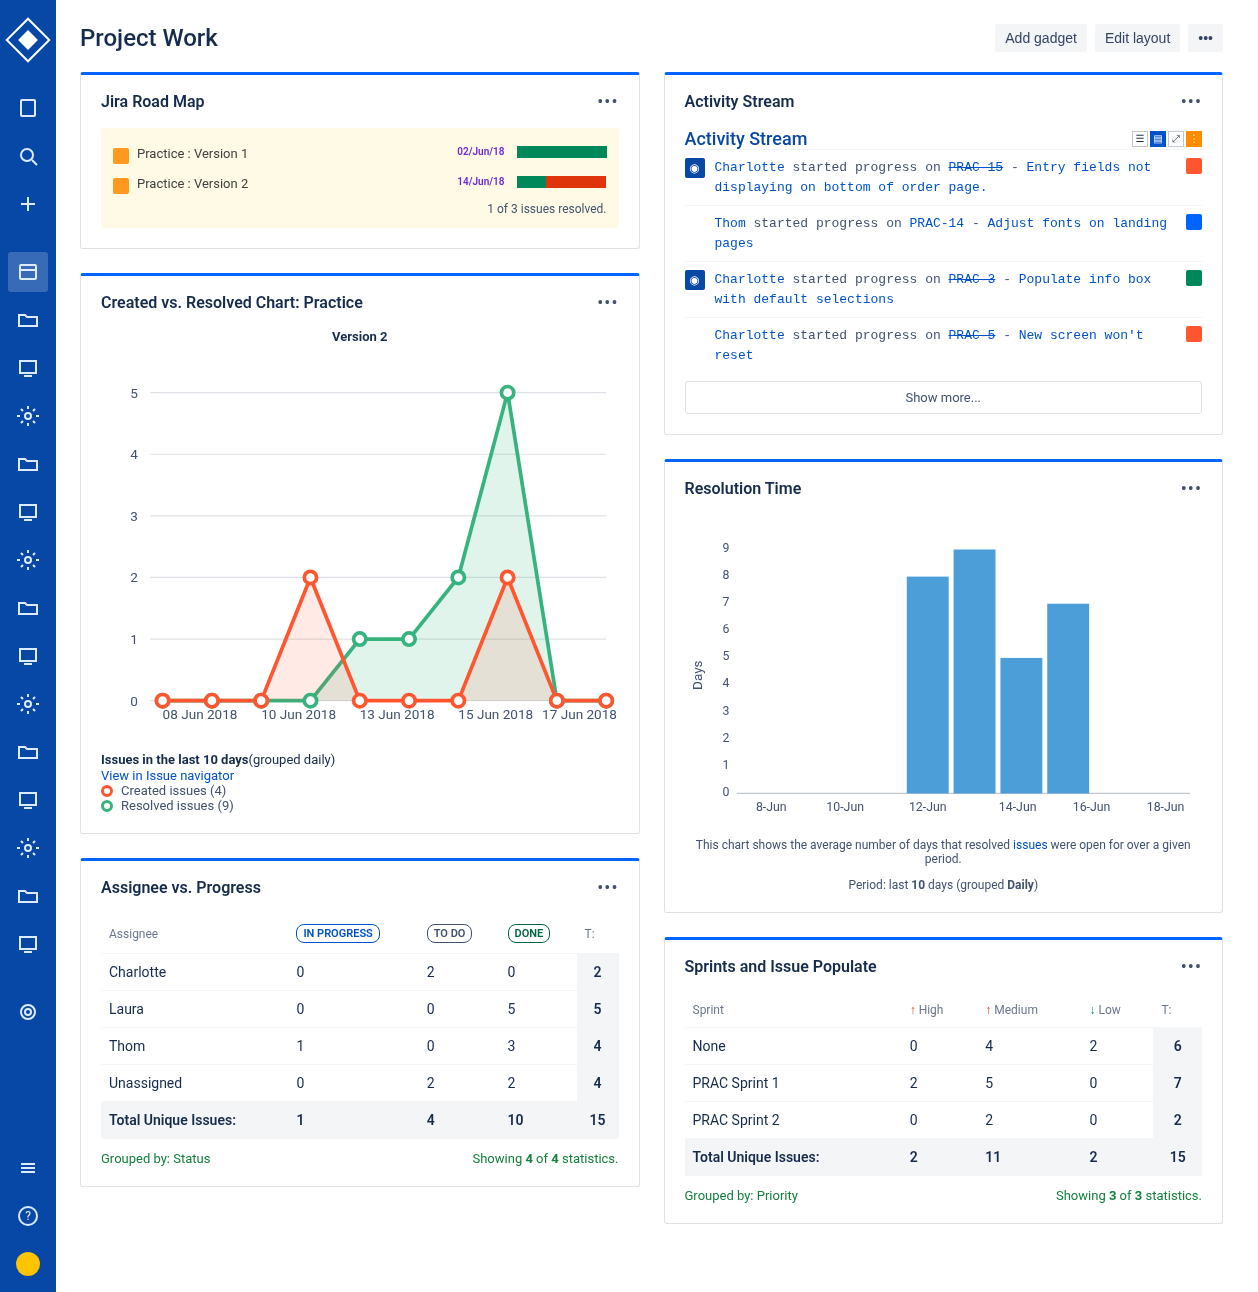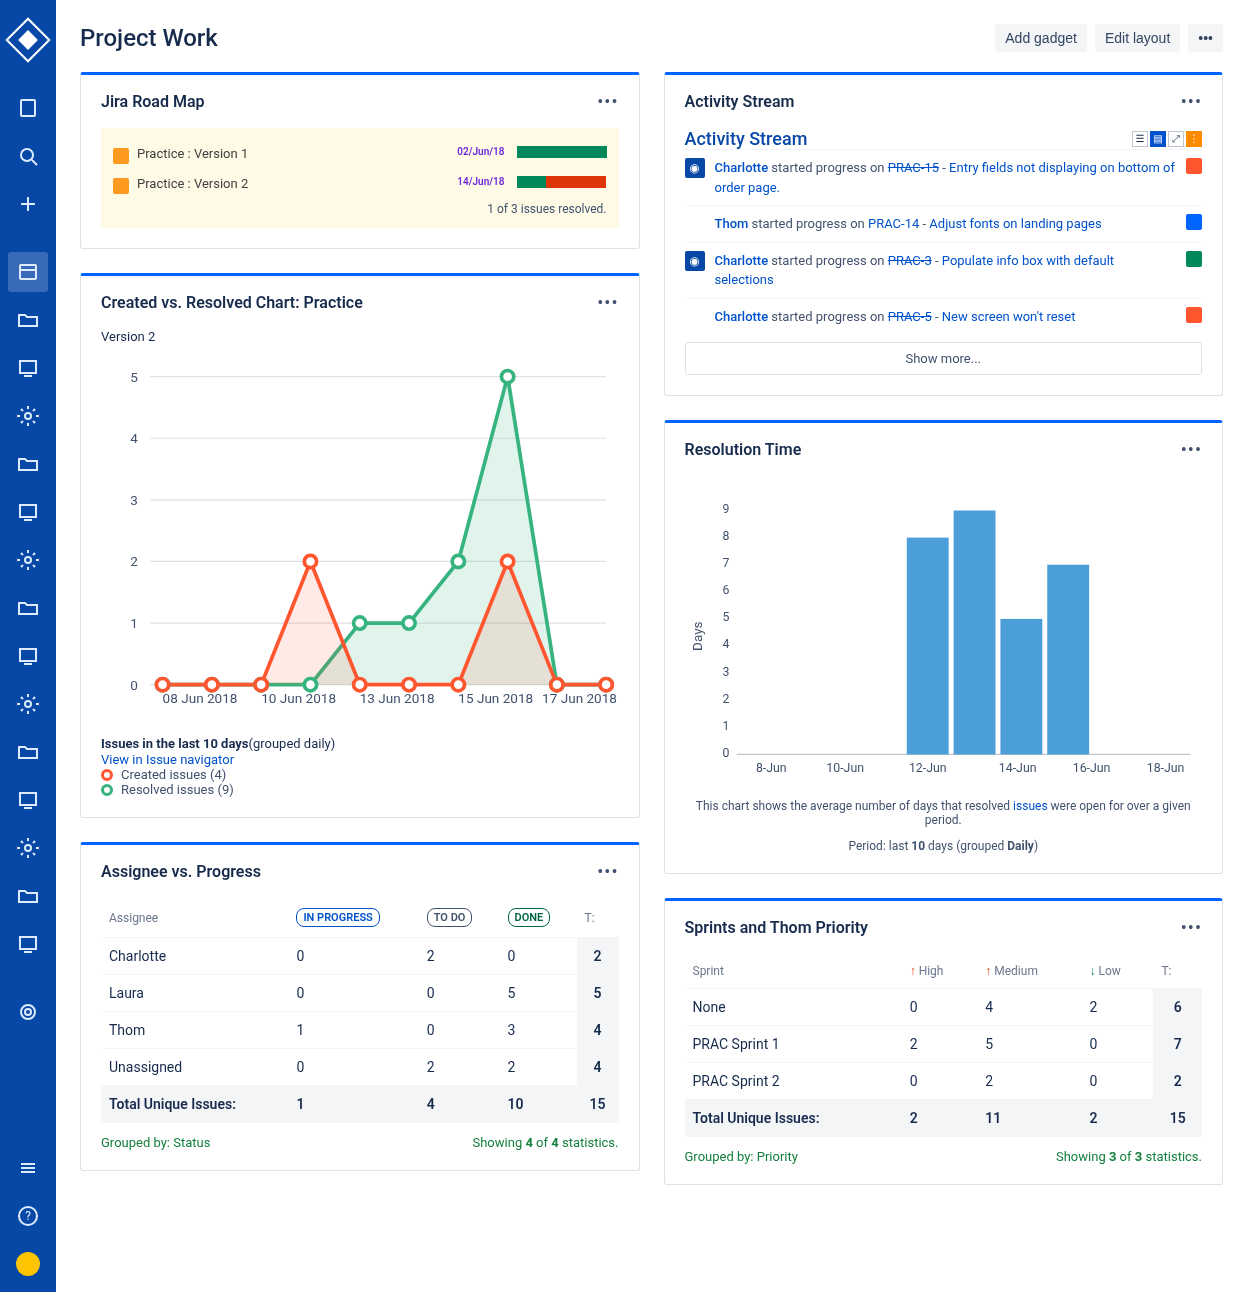--- a/index.html
+++ b/index.html
@@ -25,41 +25,41 @@
 .card-body { padding: 0 20px 20px 20px; }
 .roadmap-body { background: #fffae6; padding: 12px; border-radius: 3px; margin: 0 20px 20px 20px; }
 .roadmap-row { display: flex; align-items: flex-start; gap: 8px; padding: 6px 0; }
 .roadmap-row .pkg-icon { width: 16px; height: 16px; background: #ff991f; border-radius: 2px; flex-shrink: 0; margin-top: 2px; }
 .roadmap-row .rm-link { color: #404040; font-size: 13px; flex: 1; }
 .roadmap-row .rm-date { color: #6d28d9; font-size: 10px; font-weight: 600; }
 .roadmap-bar { width: 90px; height: 12px; margin-left: 4px; display: flex; }
 .rm-bar-green { background: #00875a; }
 .rm-bar-red { background: #de350b; }
 .rm-sub { text-align: right; font-size: 12px; color: #42526e; padding-right: 0; margin-top: 2px; }
-.chart-title { font-size: 13px; font-weight: 400; color: #172b4d; margin-bottom: 8px; }
+.chart-title { text-align: center; font-size: 13px; font-weight: 700; color: #172b4d; margin-bottom: 24px; }
 .legend-row { display: flex; align-items: center; gap: 8px; font-size: 13px; color: #42526e; }
 .legend-marker { width: 12px; height: 12px; border-radius: 50%; border: 3px solid; background: #fff; display: inline-block; }
 table.data-tbl { width: 100%; border-collapse: collapse; font-size: 14px; }
 table.data-tbl th, table.data-tbl td { text-align: left; padding: 10px 8px; border-bottom: 1px solid #f4f5f7; color: #172b4d; }
 table.data-tbl th { color: #6b778c; font-weight: 400; font-size: 12px; }
 table.data-tbl tr.total-row { background: #f4f5f7; }
 table.data-tbl tr.total-row td { font-weight: 600; }
 table.data-tbl td.total-col { background: #f4f5f7; font-weight: 600; text-align:center; }
 .badge { display: inline-block; padding: 2px 6px; border: 1px solid; border-radius: 8px; font-size: 11px; font-weight: 600; }
 .badge-progress { color: #0052cc; border-color: #0052cc; }
 .badge-todo { color: #42526e; border-color: #42526e; }
 .badge-done { color: #006644; border-color: #006644; }
 .footer-row { display: flex; justify-content: space-between; margin-top: 12px; font-size: 13px; color: #15803d; text-align: right; }
 .activity-subheader { display:flex; justify-content:space-between; align-items:center; padding:0 20px; }
 .activity-subtitle { font-size: 18px; color: #0747a6; font-weight: 500; }
 .activity-icons { display:flex; gap:2px; }
 .activity-icons .ai { width:16px; height:16px; border:1px solid #c1c7d0; font-size:10px; display:flex; align-items:center; justify-content:center; }
 .activity-item { display: flex; gap: 10px; padding: 8px 0; border-top: 1px solid #f4f5f7; align-items: flex-start; }
 .activity-avatar { width: 20px; height: 20px; background: #0747a6; border-radius: 2px; flex-shrink: 0; display:flex; align-items:center; justify-content:center; color:#fff; font-size:12px; }
-.activity-text { flex: 1; font-size: 13px; color: #42526e; line-height: 1.5; }
+.activity-text { flex: 1; font-size: 13px; color: #42526e; line-height: 1.5; font-family: Liberation Mono, monospace; }
 .activity-text .name { color: #0052cc; font-weight: 500; }
 .activity-text .issue-link { color: #0052cc; text-decoration: line-through; }
 .activity-text .issue-link.nosstrike { text-decoration: none; }
 .activity-text .desc { color: #0052cc; }
 .activity-status { width: 16px; height: 16px; border-radius: 2px; flex-shrink: 0; }
 .show-more { border: 1px solid #dfe1e6; text-align: center; padding: 8px; border-radius: 3px; color: #42526e; cursor: pointer; font-size: 13px; margin-top: 8px; }
 .res-caption { text-align: center; font-size: 12px; color: #42526e; margin-top: 12px; }
 .res-caption a { color: #0052cc; }
 .arrow-up-red { color: #de350b; }
 .arrow-down-green { color: #00875a; }
@@ -458,21 +458,21 @@
             <span>This chart shows the average number of days that resolved </span><a>issues</a><span> were open for over a given period.</span>
           </div>
           <div class="res-caption">
             <span>Period: last </span><b>10</b><span> days (grouped </span><b>Daily</b><span>)</span>
           </div>
         </div>
       </div>
 
       <div class="card">
         <div class="card-header">
-          <div class="card-title">Sprints and Thom Priority</div>
+          <div class="card-title">Sprints and Issue Populate</div>
           <div class="card-menu">•••</div>
         </div>
         <div class="card-body">
           <table class="data-tbl">
             <thead>
                 <tr>
               <th>Sprint</th>
               <th class="num"><span class="arrow-up-red">↑</span> <span>High</span></th>
               <th class="num"><span class="arrow-up-red">↑</span> <span>Medium</span></th>
               <th class="num"><span class="arrow-down-green">↓</span> <span>Low</span></th>

